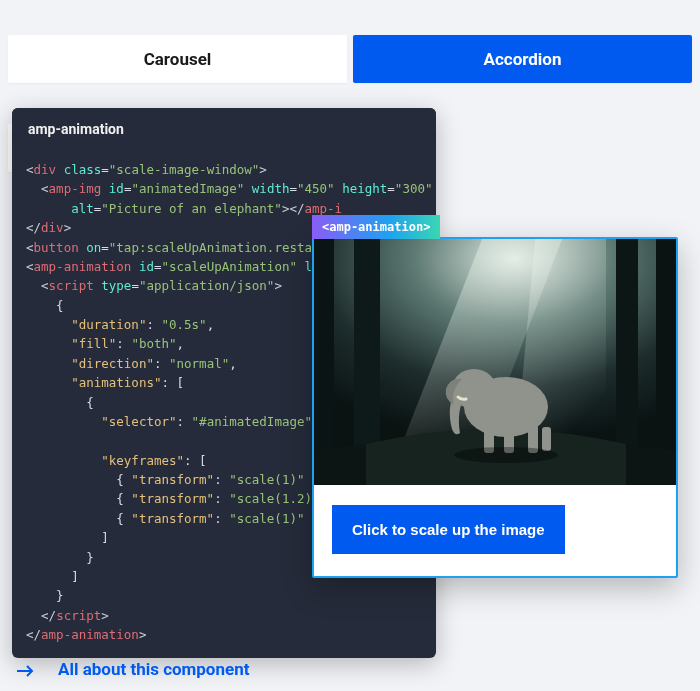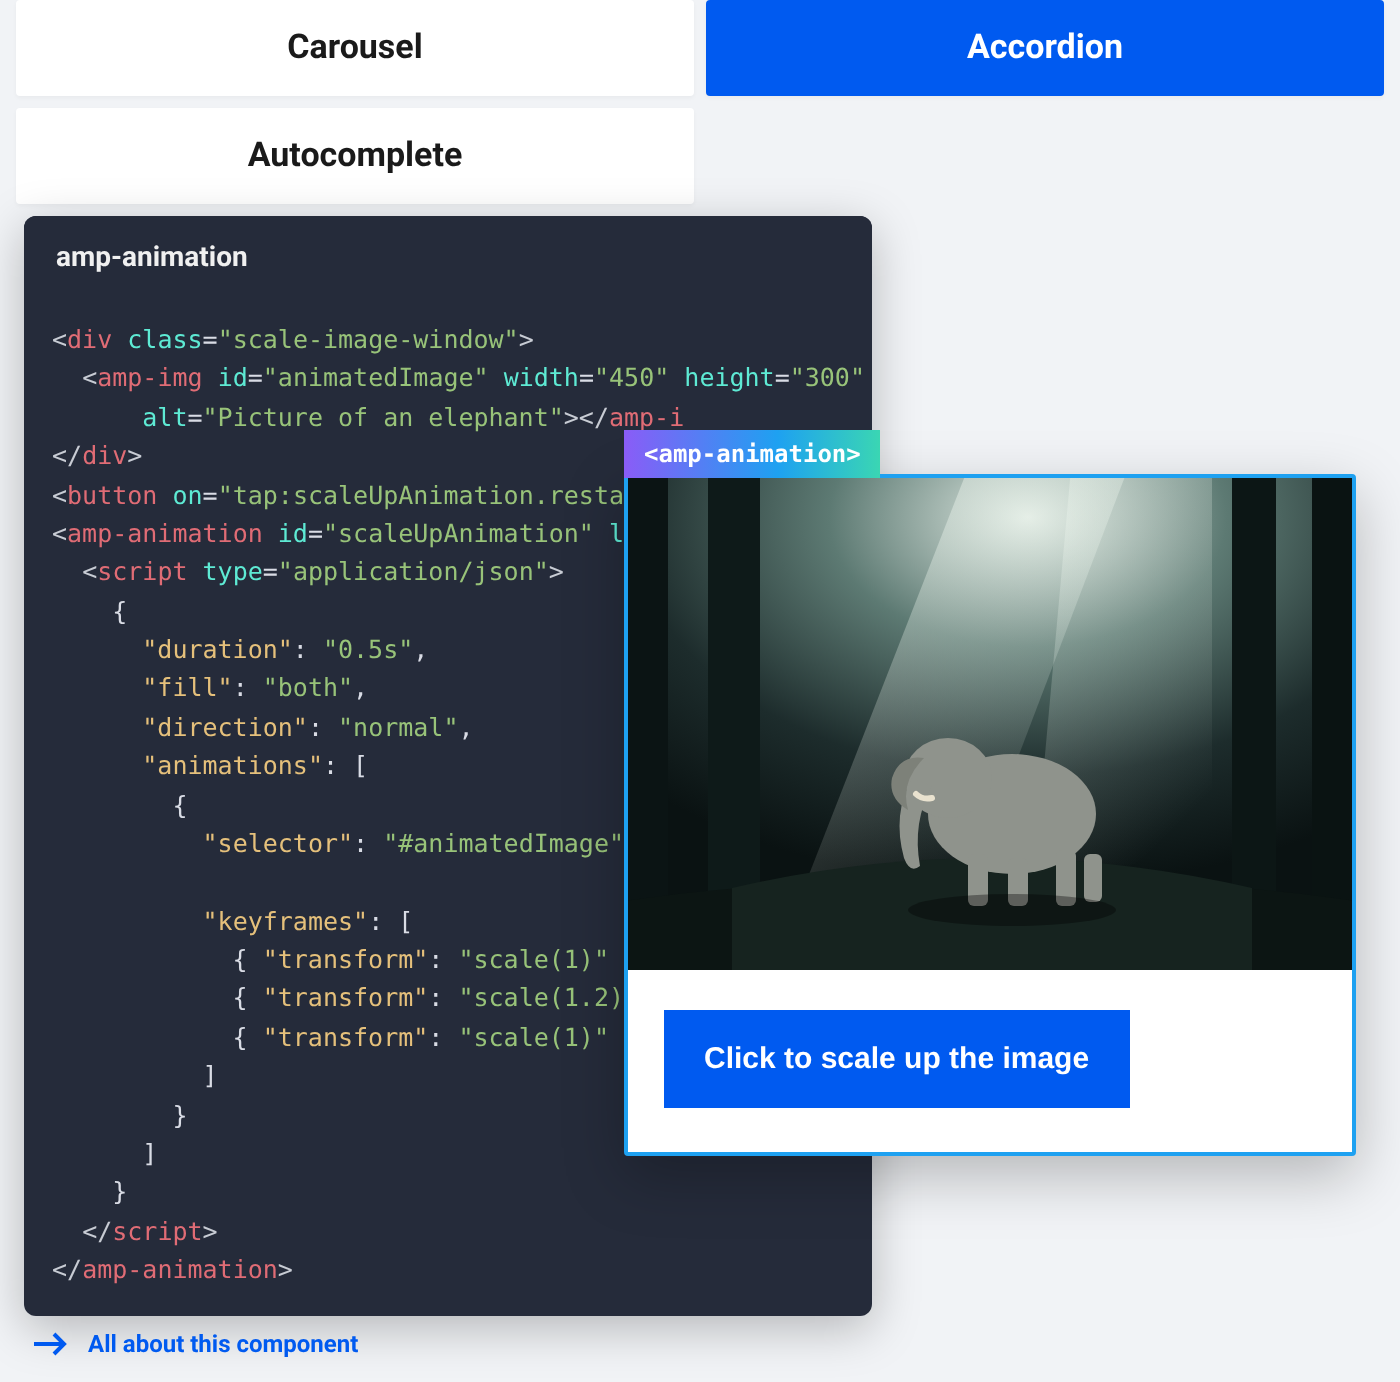--- a/index.html
+++ b/index.html
@@ -20,20 +20,21 @@
   .tab {
     background: #ffffff;
     color: #1a1a1a;
     font-weight: 700;
     font-size: 17px;
     text-align: center;
     padding: 14px 0;
     cursor: pointer;
     border-radius: 2px;
     box-shadow: 0 1px 2px rgba(0,0,0,0.04);
+    margin-top: 35px;
   }
   .tab.active {
     background: #005af0;
     color: #ffffff;
   }
 
   .code-card {
     position: absolute;
     left: 12px;
     top: 108px;
@@ -105,24 +106,24 @@
     cursor: pointer;
     display: inline-block;
   }
 
   .about-link {
     position: absolute;
     left: 16px;
     bottom: 12px;
     display: flex;
     align-items: center;
-    gap: 10px;
+    gap: 24px;
     color: #005af0;
     font-weight: 700;
-    font-size: 12px;
+    font-size: 17px;
     text-decoration: none;
     cursor: pointer;
   }
   .arrow {
     display: inline-block;
     width: 18px;
     height: 14px;
   }
 </style>
 </head>

